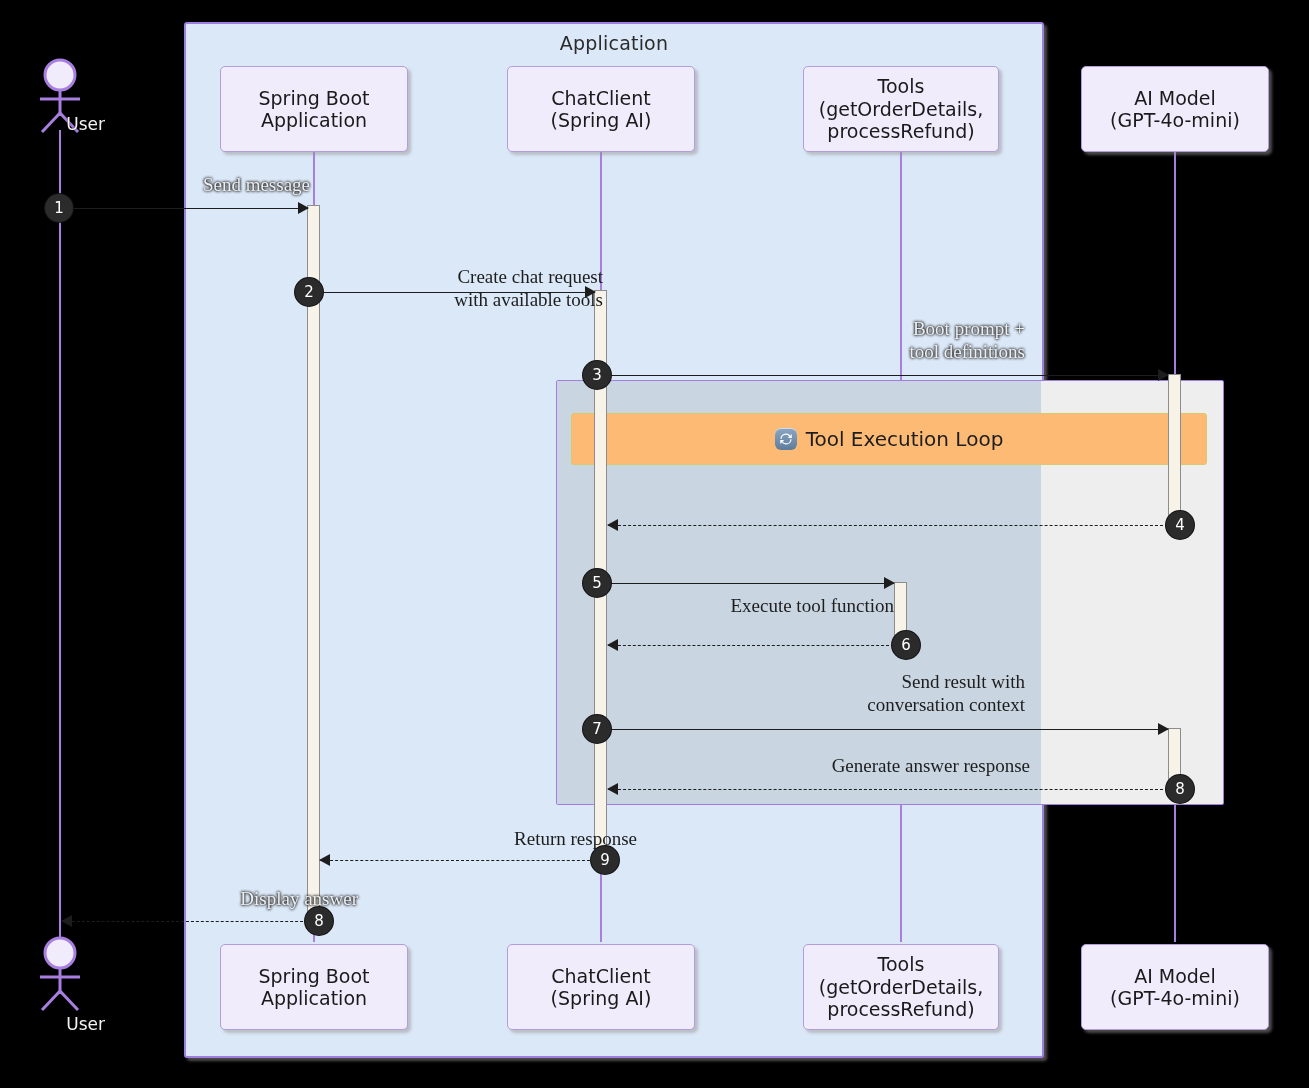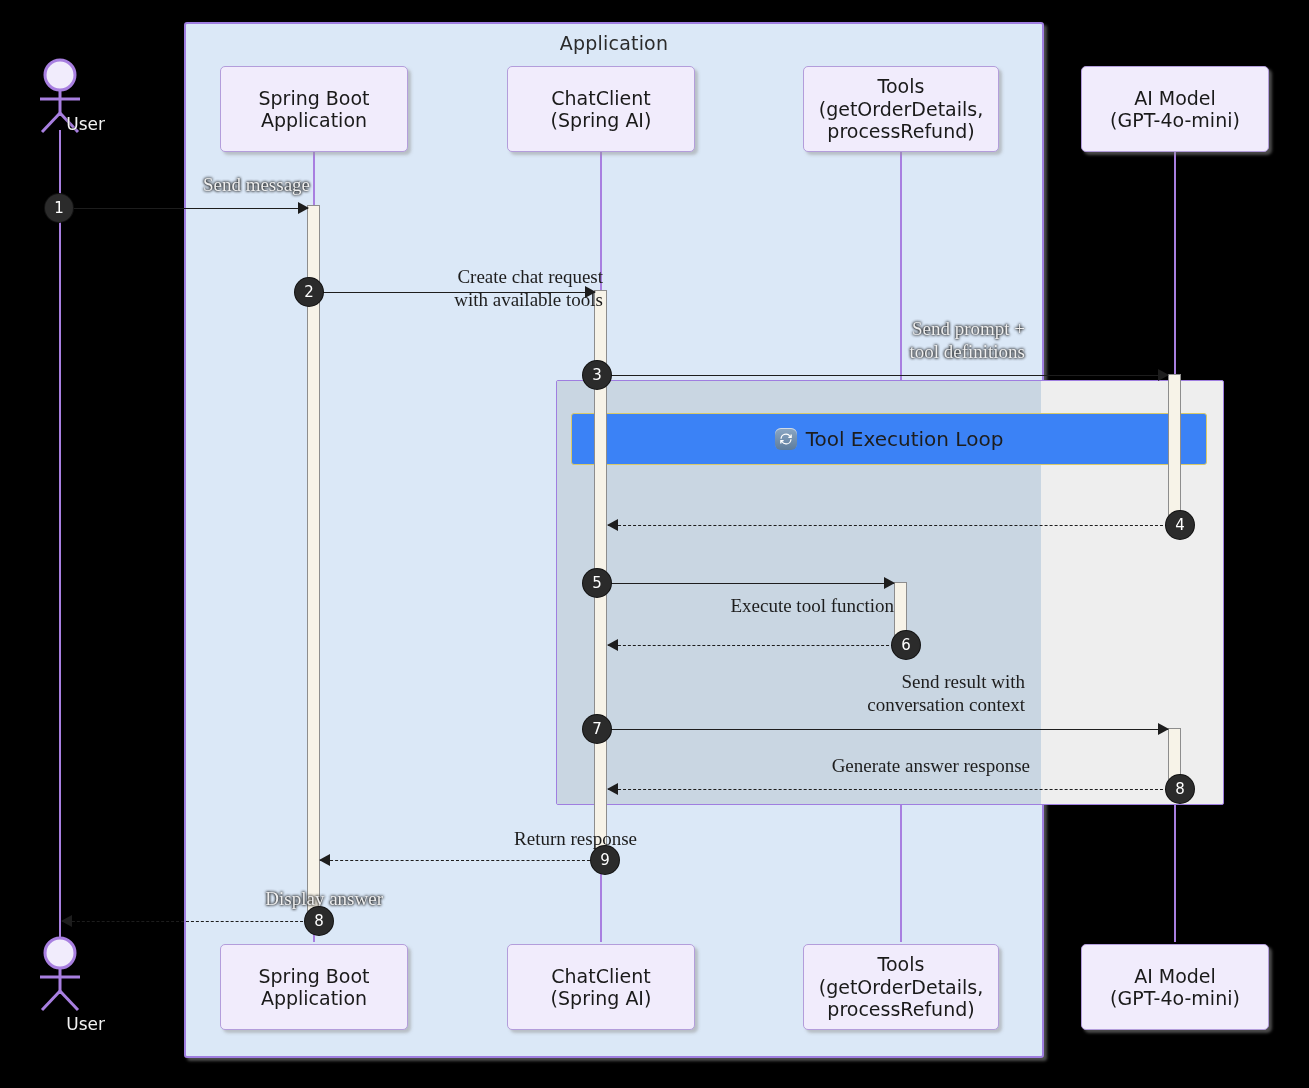--- a/index.html
+++ b/index.html
@@ -21,21 +21,21 @@
     position:absolute;left:556px;top:380px;width:666px;height:423px;
     background:#eeeeee;border:1.5px solid #9f7ee0;border-radius:2px;
   }
   
   .loopbox-tint{
     position:absolute;left:0;top:0;width:484px;height:100%;
     background:#c9d6e2;
   }
   .loop-banner{
     position:absolute;left:14px;top:32px;width:636px;height:52px;
-    background:#3b82f6;border:1px solid #d8c96a;border-radius:3px;
+    background:#fdba74;border:1px solid #d8c96a;border-radius:3px;
     display:flex;align-items:center;justify-content:center;gap:9px;
     box-sizing:border-box;
   }
   .loop-banner-label{font-size:20px;color:#1d1d1d;}
   .loop-icon{
     width:22px;height:22px;border-radius:6px;flex:0 0 auto;
     background:linear-gradient(#8ca7c4,#5d7c9c);
     display:flex;align-items:center;justify-content:center;
     box-shadow:inset 0 1px 0 rgba(255,255,255,.6);
   }
@@ -193,21 +193,21 @@
       <div class="head"></div>
   </div>
   <div class="msglabel" style="left:328px;top:233px;width:275px;margin-top:32px;">Create chat request
 with available tools</div>
   <div class="seq" style="left:295px;top:278px;">2</div>
 
   <div class="msg right" style="left:608px;top:375px;width:560px;">
     <div class="line"></div>
       <div class="head"></div>
   </div>
-  <div class="msglabel onblack" style="left:760px;top:317px;width:265px;">Send prompt +
+  <div class="msglabel onblack" style="left:760px;top:317px;width:265px;">Boot prompt +
 tool definitions</div>
   <div class="seq" style="left:583px;top:361px;">3</div>
 
   <div class="msg left dashed" style="left:608px;top:525px;width:560px;">
     <div class="line"></div>
       <div class="head"></div>
   </div>
   <div class="seq" style="left:1166px;top:511px;">4</div>
 
   <div class="msg right" style="left:608px;top:583px;width:286px;">
@@ -242,16 +242,16 @@
     <div class="line"></div>
       <div class="head"></div>
   </div>
   <div class="msglabel" style="left:320px;top:827px;width:275px;padding-left:42px;">Return response</div>
   <div class="seq" style="left:591px;top:846px;">9</div>
 
   <div class="msg left dashed" style="left:62px;top:921px;width:246px;">
     <div class="line"></div>
       <div class="head"></div>
   </div>
-  <div class="msglabel onblack" style="left:62px;top:887px;width:296px;margin-left:25px;">Display answer</div>
+  <div class="msglabel onblack" style="left:62px;top:887px;width:296px;">Display answer</div>
   <div class="seq" style="left:305px;top:907px;">8</div>
 
 </div>
 
 </body></html>

